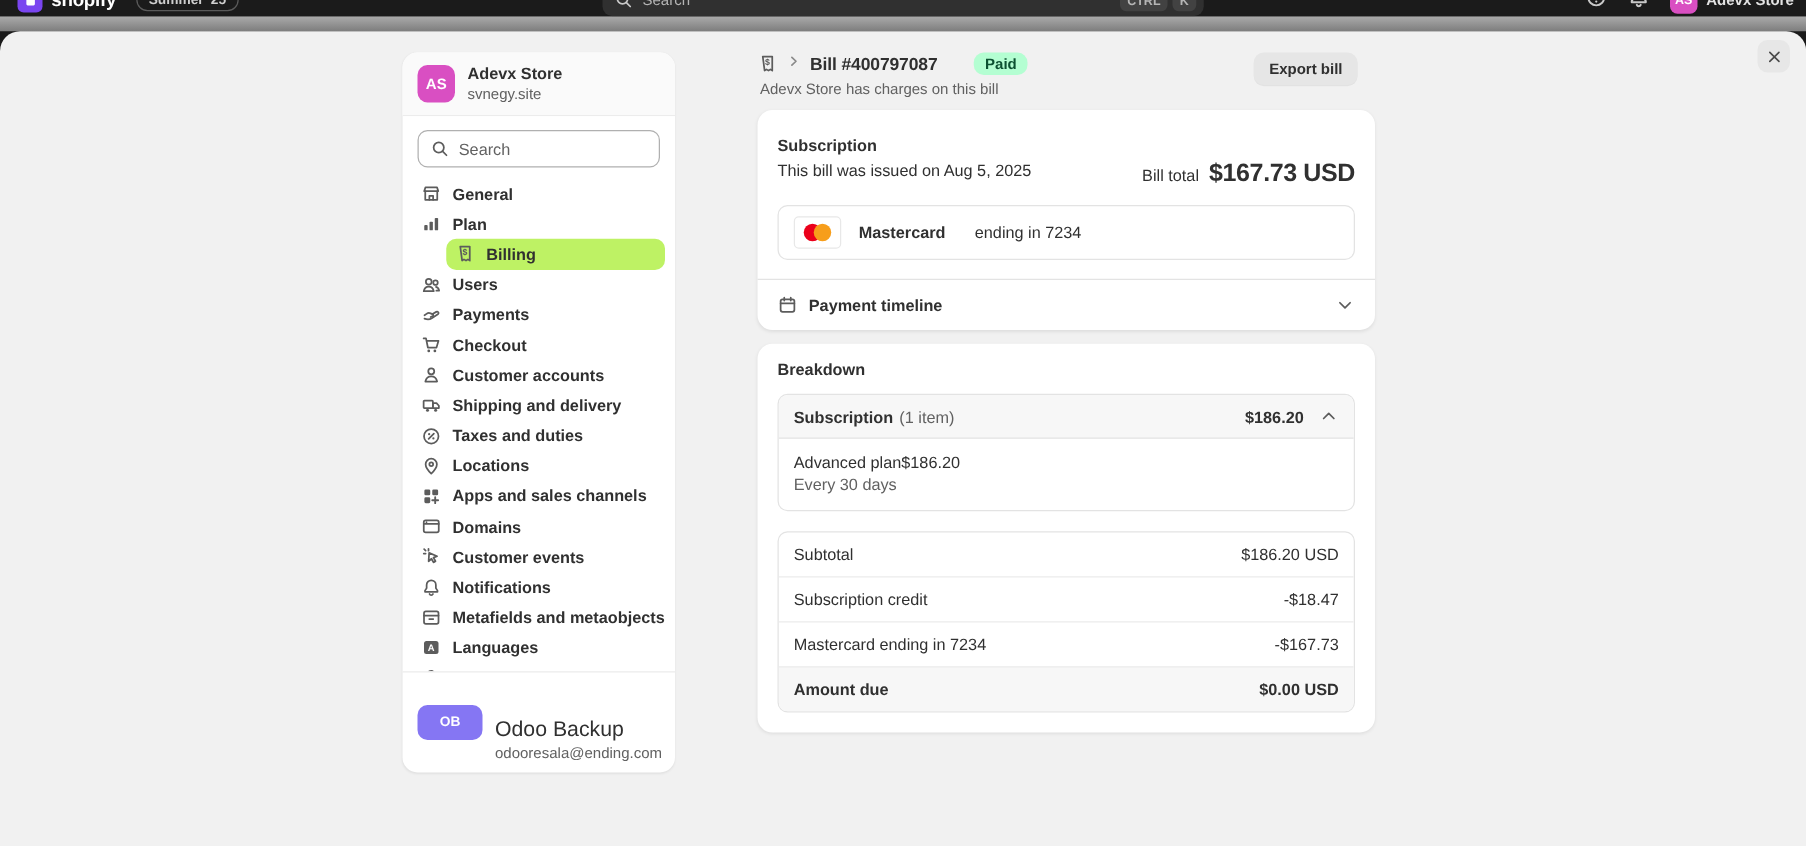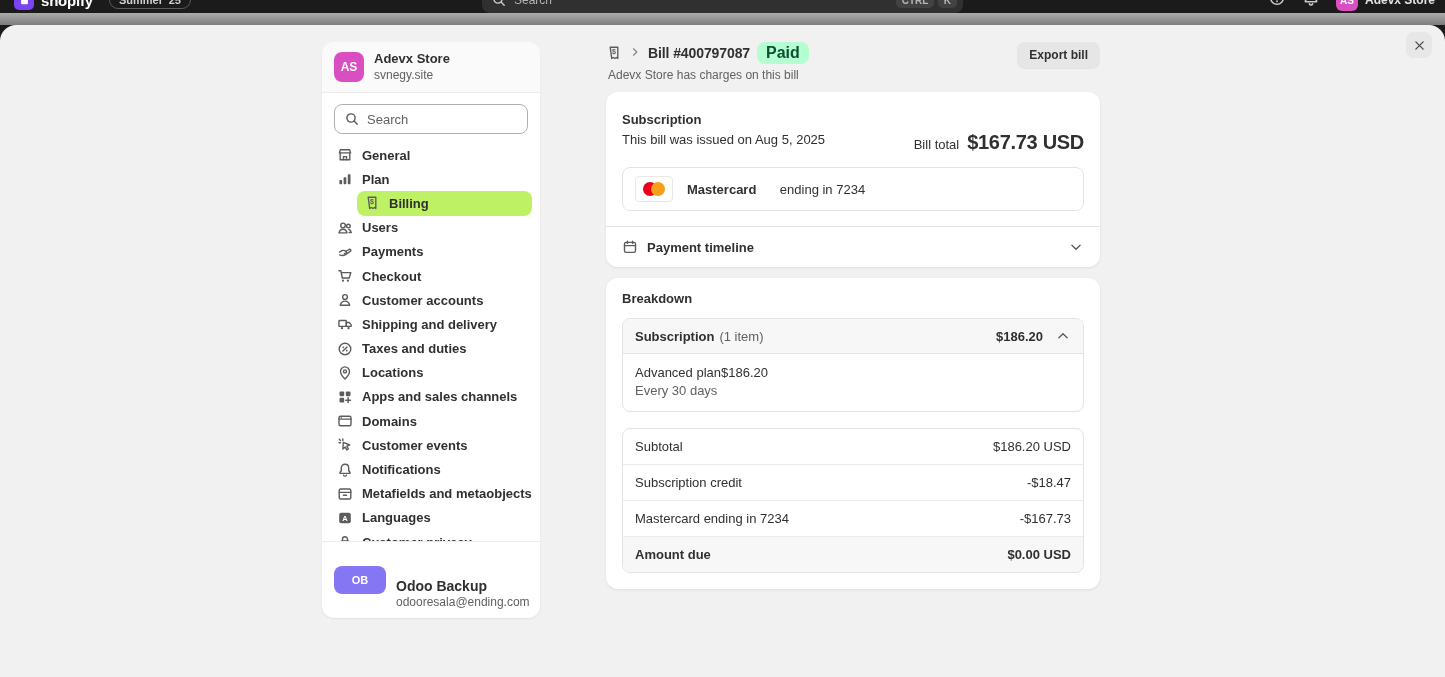--- a/index.html
+++ b/index.html
@@ -40,30 +40,30 @@
   .store-domain { font-size:12px; color:#616161; margin-top:1px; }
   .sb-search { margin:11px 12px 7px; height:30px; border:1px solid #b0b0b0; border-radius:8px; display:flex; align-items:center; gap:7px; padding:0 9px; cursor:text; background:#fff; }
   .sb-search-text { font-size:13px; color:#616161; }
   .menu { flex:1; padding:2px 8px; overflow:hidden; }
   .menu-item { display:flex; align-items:center; gap:9px; height:24.2px; padding:0 7px; border-radius:8px; font-size:13px; font-weight:600; color:#303030; cursor:pointer; white-space:nowrap; }
   .menu-item.selected { background:#bef264;margin-left:27px; }
   .icn { display:inline-flex; width:16px; height:16px; flex:0 0 auto; }
   .icn svg { width:16px; height:16px; }
   .sb-user { border-top:1px solid #ececec; display:flex; align-items:center; gap:10px; padding:9px 12px; cursor:pointer; }
   .user-avatar { width:52px; height:28px; border-radius:8px; color:#fff; font-weight:700; font-size:11px; display:flex; align-items:center; justify-content:center; flex:0 0 auto; }
-  .user-name { font-size:14px; font-weight:700; line-height:1.15;margin-top:27px; }
+  .user-name { font-size:17px; font-weight:400; line-height:1.15;margin-top:27px; }
   .user-email { font-size:12px; color:#616161; margin-top:1px; }
   
   .main { width:541px; position:relative;padding-left:47px; }
   .head-row { display:flex; align-items:center; gap:7px; }
   .bc-chev svg { width:12px; height:12px; }
   .page-title { font-size:14px; font-weight:700; letter-spacing:-.1px; }
-  .badge { font-size:16px; font-weight:600; border-radius:8px; padding:2px 9px; }
+  .badge { font-size:12px; font-weight:600; border-radius:8px; padding:2px 9px;margin-left:22px; }
   .subtitle { font-size:12px; color:#616161; margin-top:4px; margin-left:2px; }
-  .export-btn { position:absolute; top:0; right:0; background:#e6e6e6; border:none; border-radius:8px; padding:6px 12px; font-size:12px; font-weight:600; color:#303030; cursor:pointer; box-shadow:0 1px 0 rgba(0,0,0,.06); font-family:inherit; }
+  .export-btn { position:absolute; top:0; right:14px; background:#e6e6e6; border:none; border-radius:8px; padding:6px 12px; font-size:12px; font-weight:600; color:#303030; cursor:pointer; box-shadow:0 1px 0 rgba(0,0,0,.06); font-family:inherit; }
   .card { background:#fff; border-radius:12px; box-shadow:0 1px 3px rgba(0,0,0,.08); }
   .card1 { margin-top:10px; }
   .c1a { padding:13px 16px 15px; }
   .c1a-top { display:flex; justify-content:space-between; align-items:center; }
   .c1-title { font-size:13px; font-weight:700; }
   .issued { font-size:13px; margin-top:5px; }
   .bill-total { display:flex; align-items:baseline; gap:8px; }
   .bt-label { font-size:13px;margin-top:32px; }
   .bt-value { font-size:20px; font-weight:800; letter-spacing:-.3px; }
   .pay-card { margin-top:13px; border:1px solid #e3e3e3; border-radius:8px; padding:8px 12px; display:flex; align-items:center; gap:14px; }

